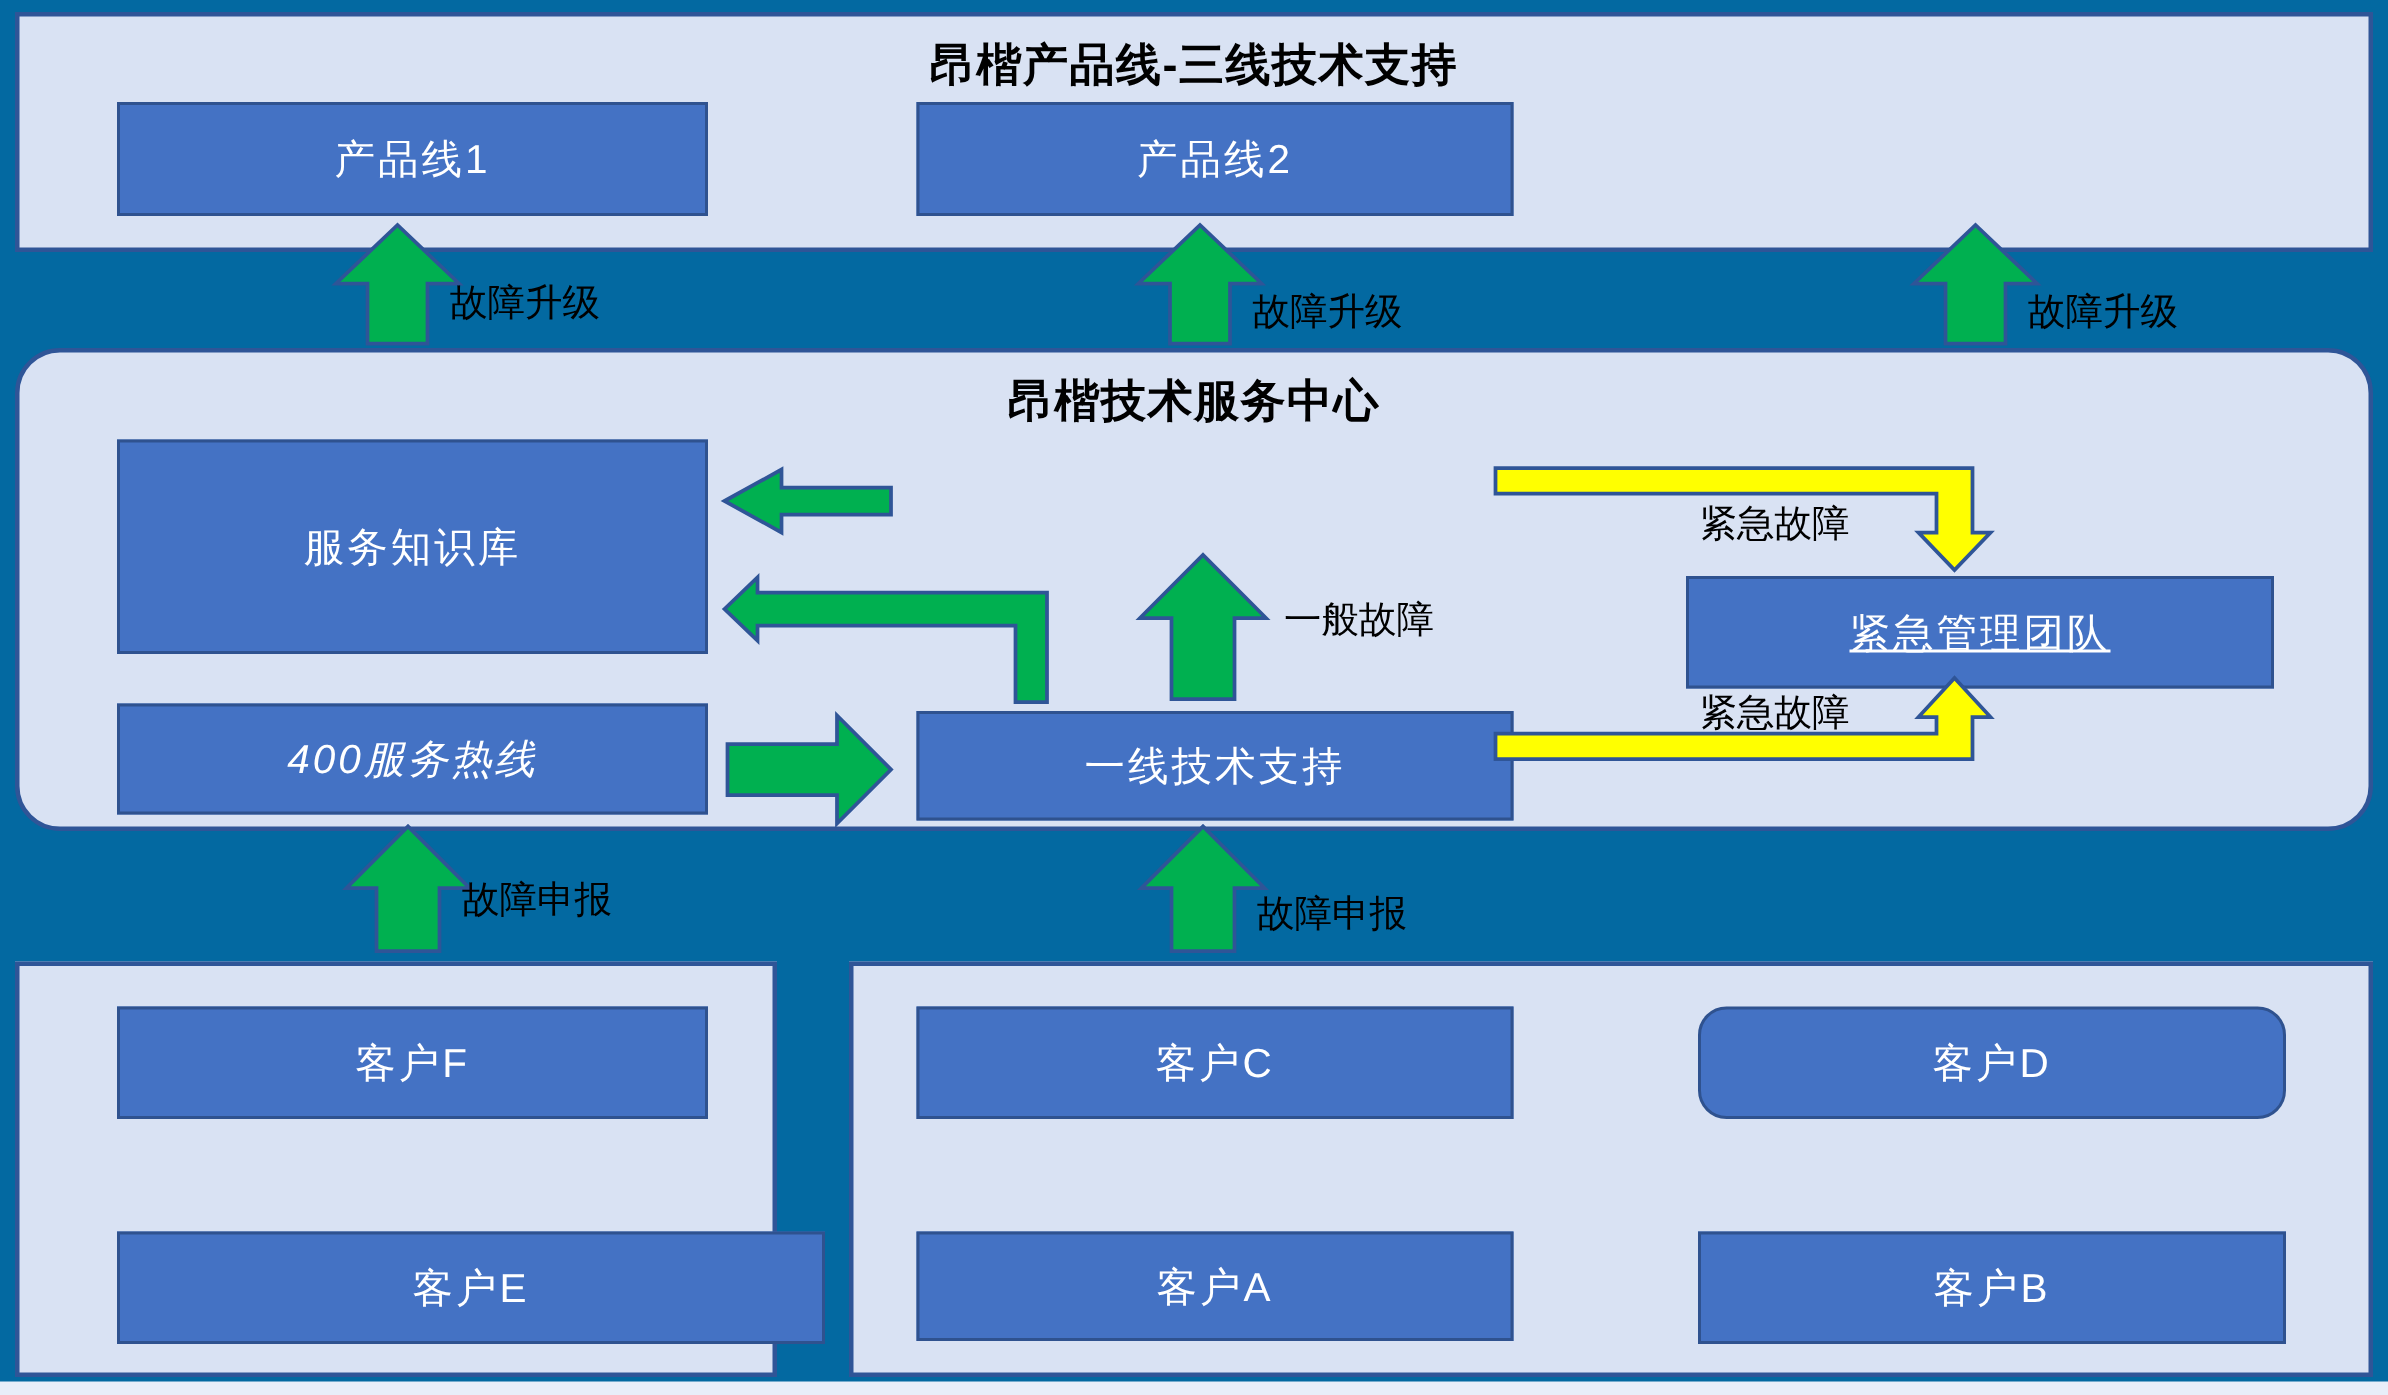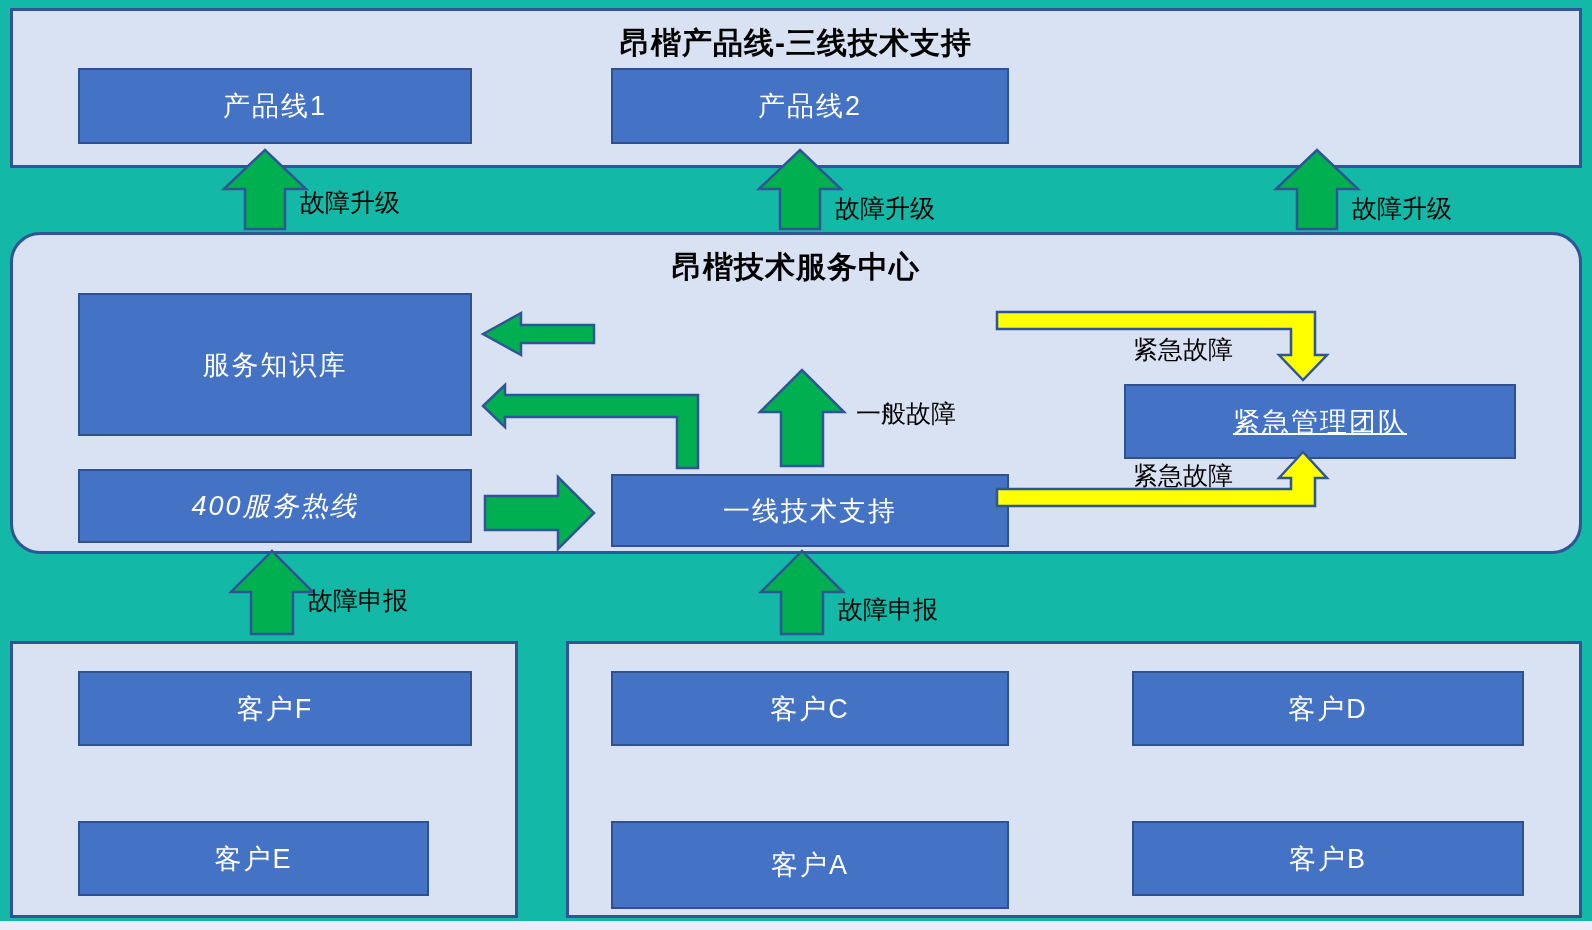--- a/index.html
+++ b/index.html
@@ -12,21 +12,21 @@
     --outline: #2F5597;
     --label: #000000;
   }
   * { margin: 0; padding: 0; box-sizing: border-box; }
   html, body {
     width: 1592px; height: 930px;
     background: #FFFFFF;
     font-family: "Liberation Sans", "DejaVu Sans", sans-serif;
     overflow: hidden;
   }
-  .canvas { position: relative; width: 1592px; height: 930px; background: #14b8a6; }
+  .canvas { position: relative; width: 1592px; height: 930px; background: #0369a1; }
   .container {
     position: absolute;
     background: var(--container-fill);
     border: 3px solid var(--container-border);
   }
   .section-title {
     position: absolute;
     left: 0; width: 100%;
     text-align: center;
     font-size: 30px;
@@ -96,33 +96,33 @@
     </div>
     <div class="box" style="left:598px; top:239px; width:398px; height:73px;">
       <span>一线技术支持</span>
     </div>
   </div>
 
   <div class="container" style="left:10px; top:641px; width:508px; height:277px;">
     <div class="box" style="left:65px; top:27px; width:394px; height:75px;">
       <span>客户F</span>
     </div>
-    <div class="box" style="left:65px; top:177px; width:351px; height:75px;">
+    <div class="box" style="left:65px; top:177px; width:472px; height:75px;">
       <span>客户E</span>
     </div>
   </div>
 
   <div class="container" style="left:566px; top:641px; width:1016px; height:277px;">
     <div class="box" style="left:42px; top:27px; width:398px; height:75px;">
       <span>客户C</span>
     </div>
-    <div class="box" style="left:563px; top:27px; width:392px; height:75px;">
+    <div class="box" style="left:563px; top:27px; width:392px; height:75px;border-radius:19px;">
       <span>客户D</span>
     </div>
-    <div class="box" style="left:42px; top:177px; width:398px; height:88px;align-items:center;">
+    <div class="box" style="left:42px; top:177px; width:398px; height:73px;align-items:center;">
       <span>客户A</span>
     </div>
     <div class="box" style="left:563px; top:177px; width:392px; height:75px;">
       <span>客户B</span>
     </div>
   </div>
 
   <svg class="overlay" viewBox="0 0 1592 930">
 
     <polygon class="green" points="224,189 265,150 306,189 285,189 285,229 245,229 245,189"></polygon>

